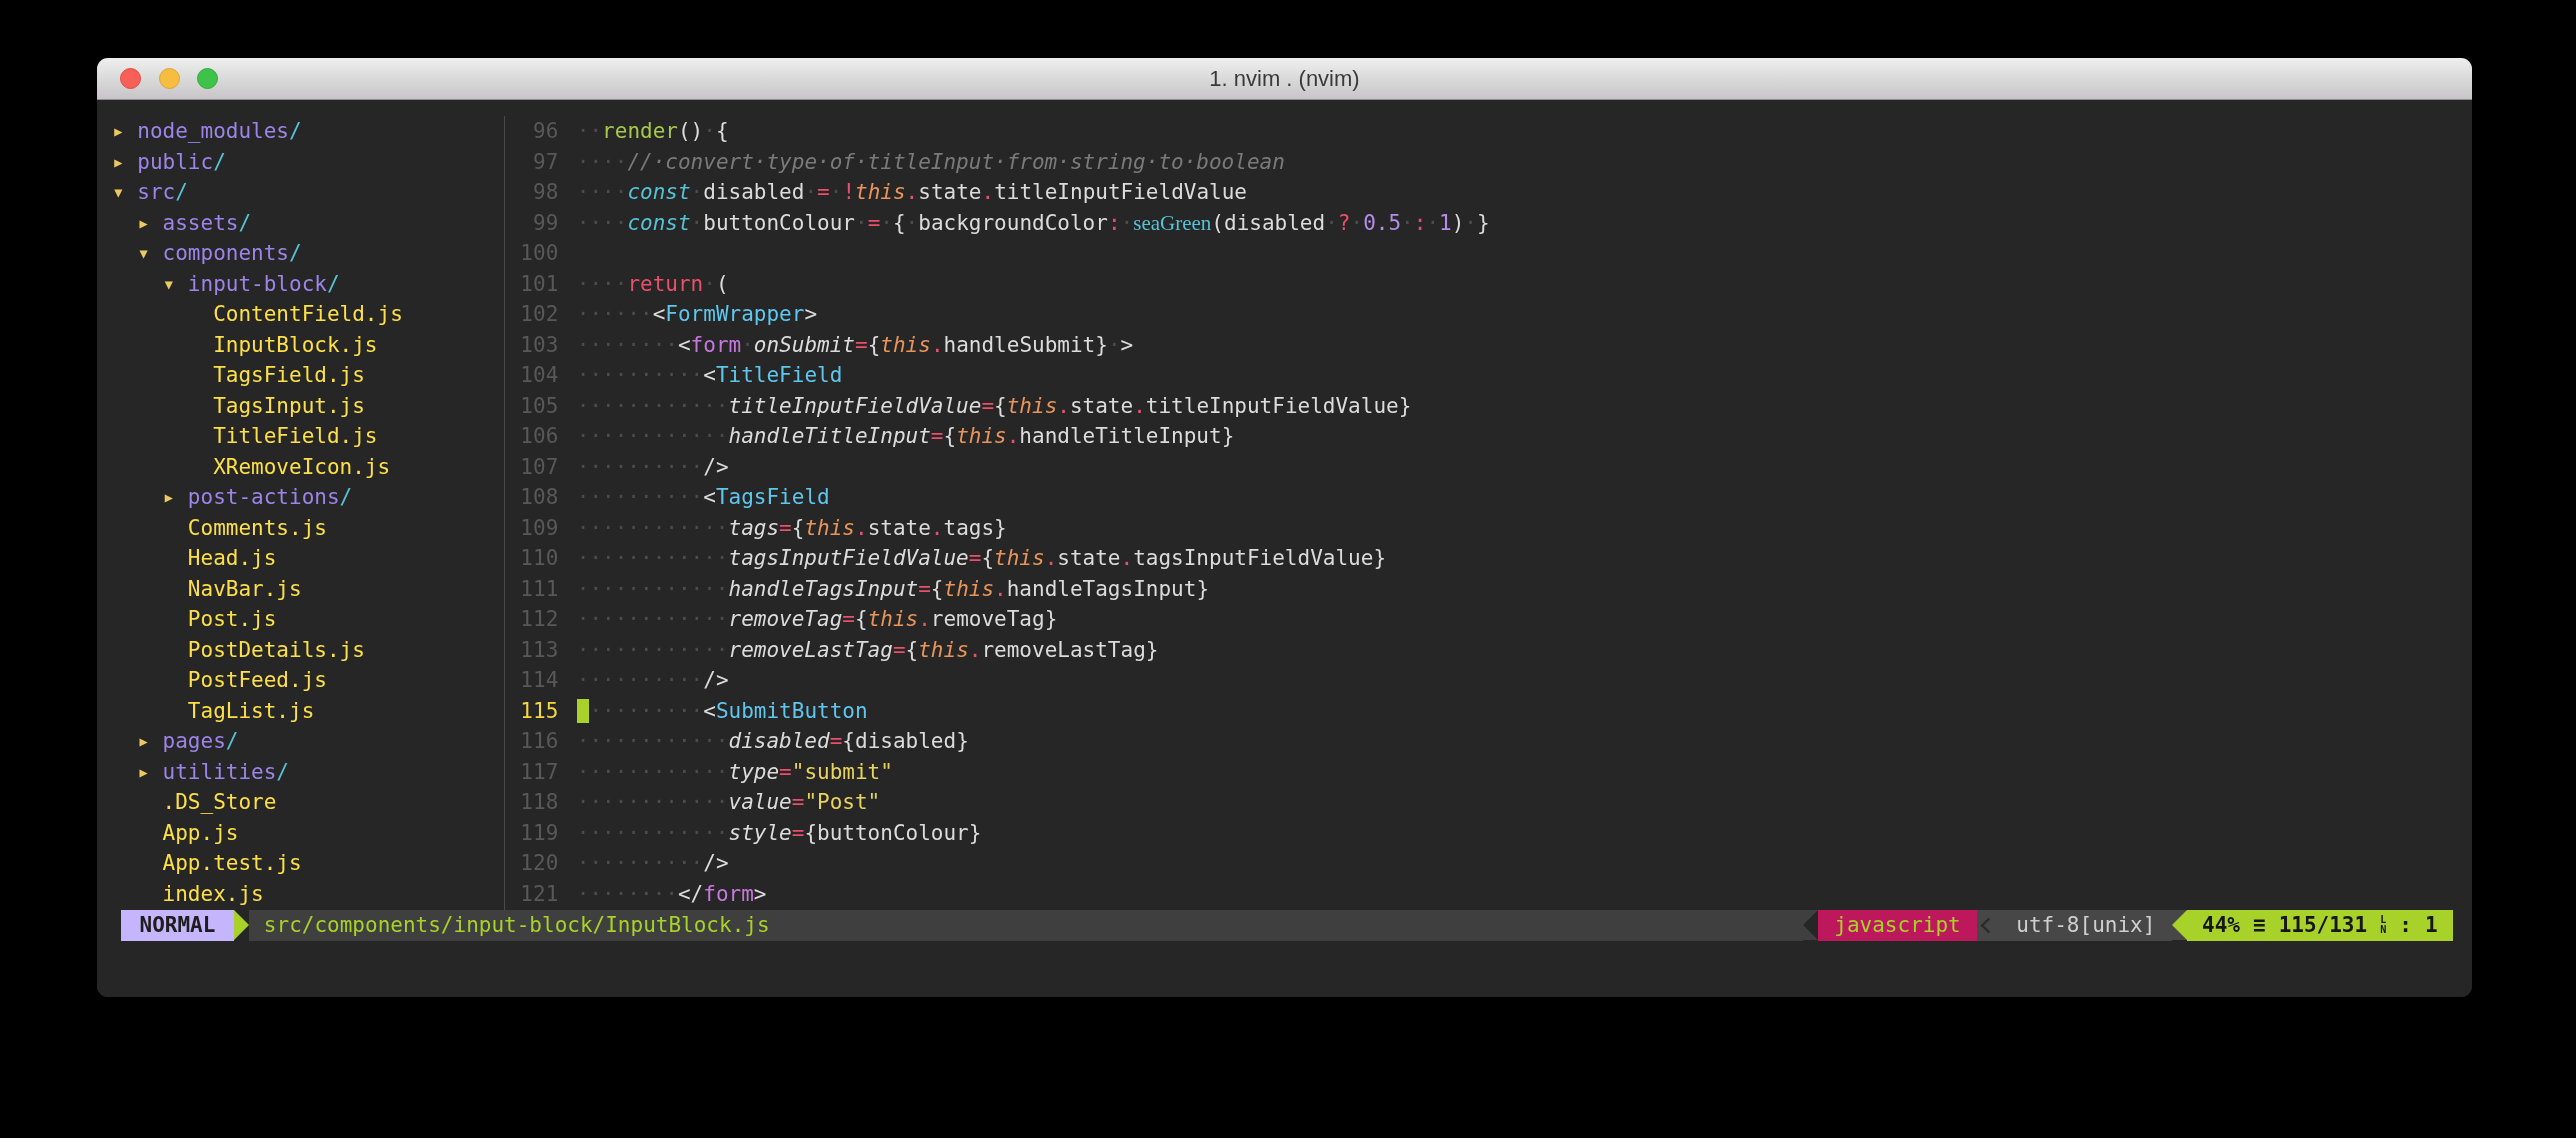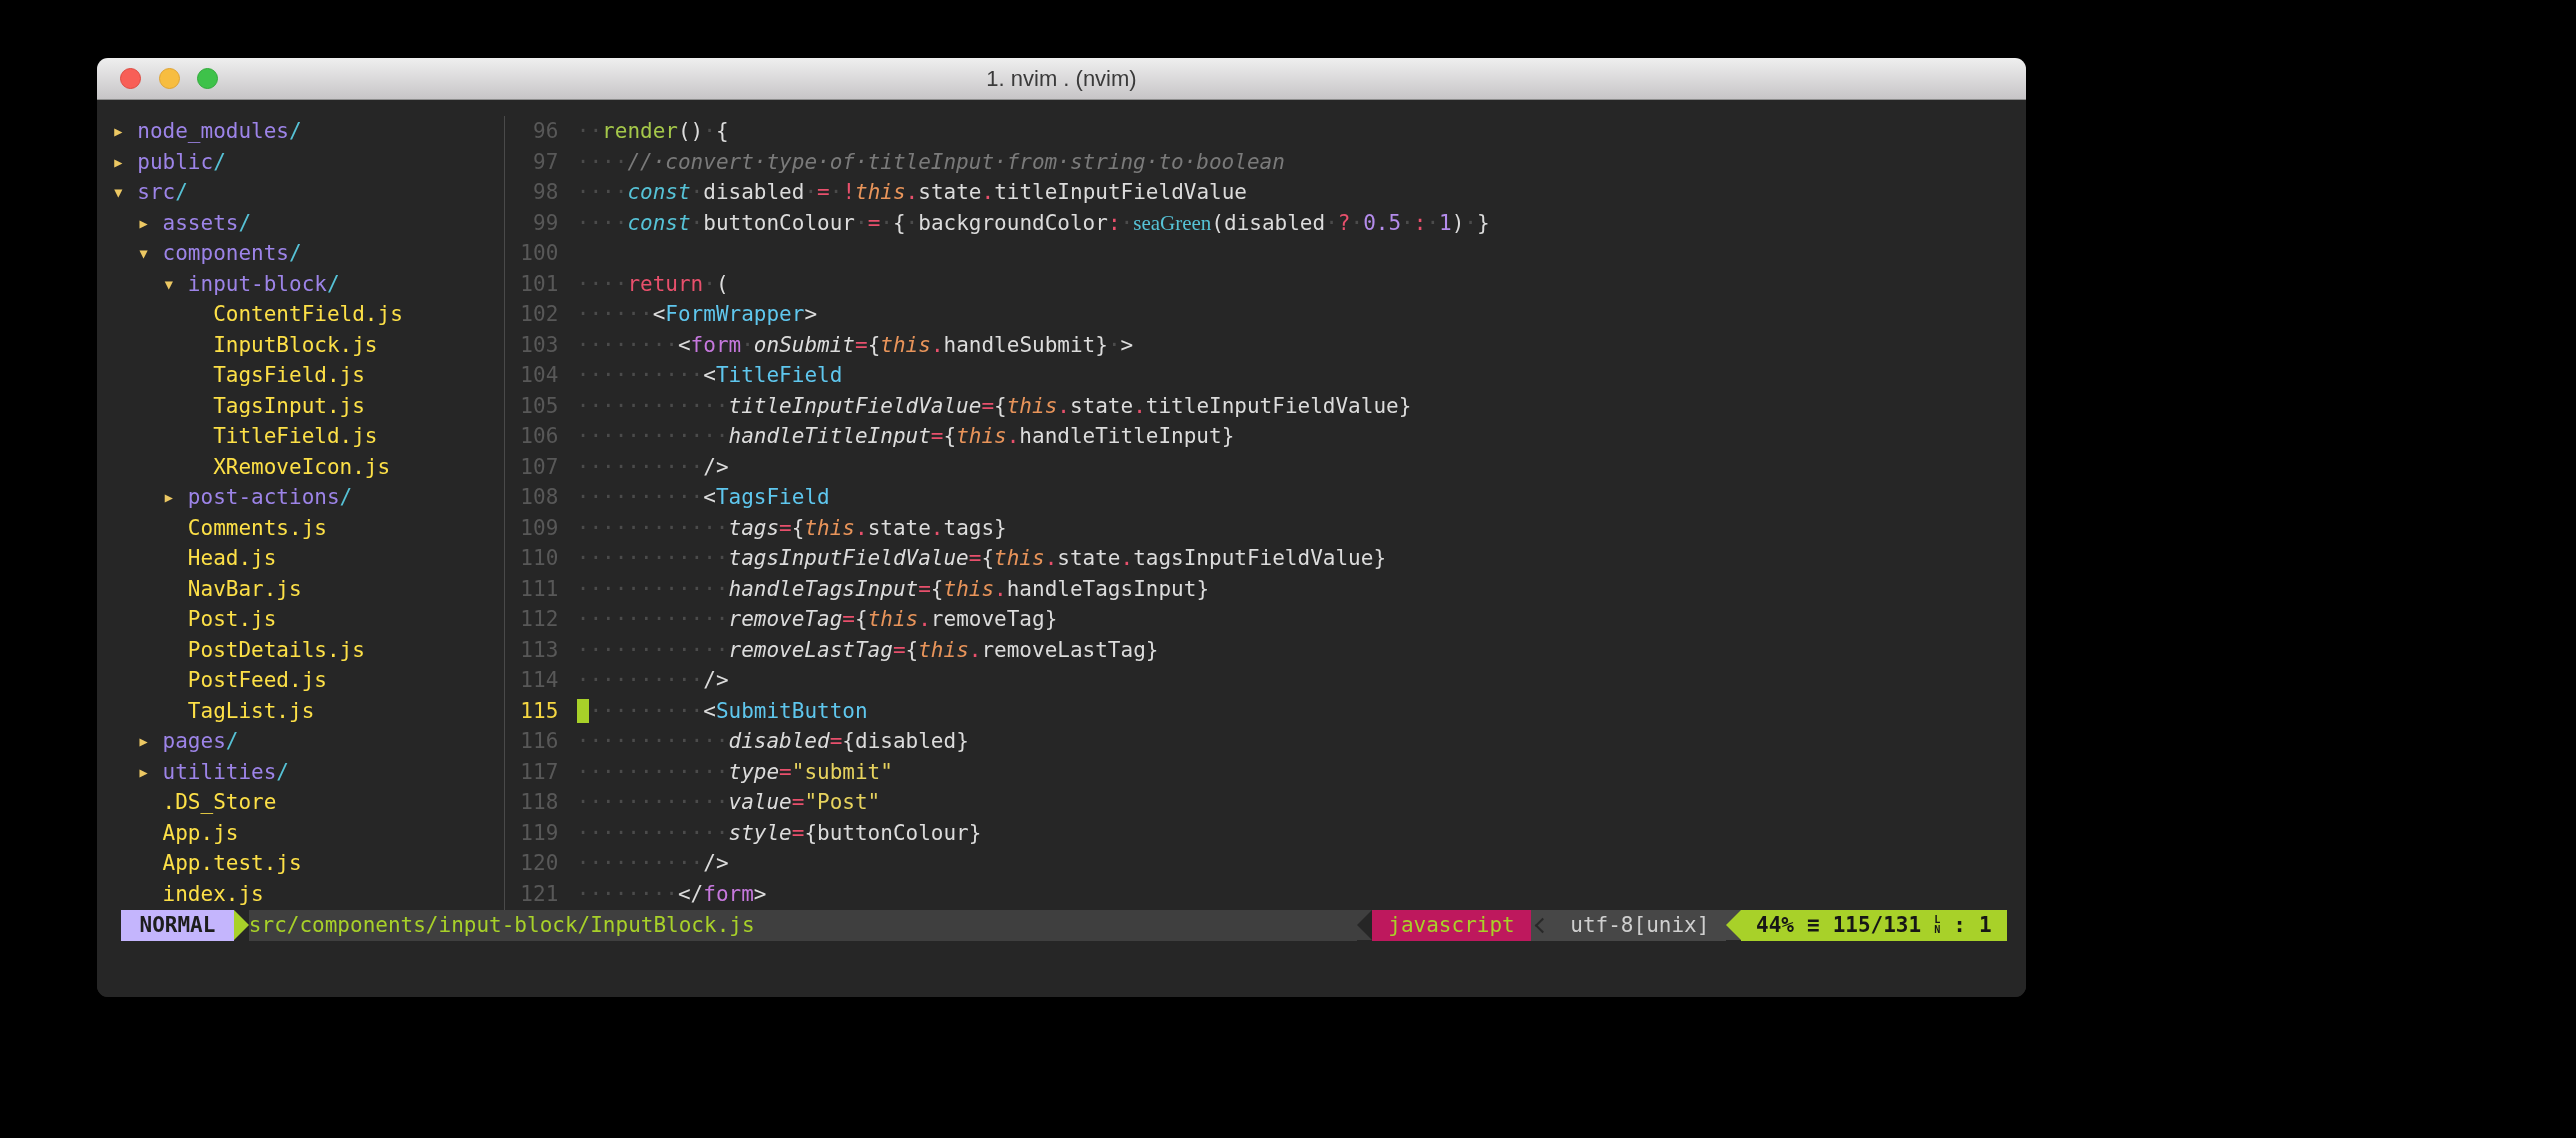--- a/index.html
+++ b/index.html
@@ -1,18 +1,18 @@
 <!DOCTYPE html>
 <html style="font-size:15px"><head>
 <meta charset="utf-8">
 <style>
   * { margin:0; padding:0; box-sizing:border-box; }
   html,body { width:2576px; height:1138px; background:#000; overflow:hidden; }
 
-  .window { position:absolute; left:97px; top:58px; width:1929px; height:939px;
+  .window { position:absolute; left:97px; top:58px; width:2375px; height:939px;
     background:#262626; border-radius:11px; overflow:hidden;
     box-shadow:0 16.7px 46px rgba(0,0,0,.75); }
 
   
   .titlebar { height:42px; background:linear-gradient(#efefef,#c7c5c7);
     border-bottom:0.9px solid #8e8e8e; display:flex; align-items:center; justify-content:center;
     position:relative; font-family:"Liberation Sans", sans-serif; }
   .lights { position:absolute; left:23px; top:0; height:100%; display:flex; align-items:center; gap:17.6px; }
   .light { width:21px; height:21px; border-radius:50%; }
   .light.red    { background:#f85f57; border:0.9px solid #dd4a41; }
@@ -56,21 +56,21 @@
   .t-n { color:#b48cec; }
   .t-x { background:#a8d129; color:#a8d129; }
 
   
   .status { height:30.5px; display:flex; align-items:stretch; flex:none; }
   .st-left { width:392px; margin-left:15px; background:#4e4e4e; color:#cfcfcf; padding-left:3.7px; overflow:hidden; }
   .st-gap { width:24px; }
   .st-mode { background:#c4b5fd; color:#1d1d1d; font-weight:bold; padding:0 18.5px; }
   .pl-right { width:0; height:0; border-top:15.7px solid transparent; border-bottom:15px solid transparent;
     border-left:15.7px solid #a8d129; }
-  .st-file { flex:1; background:#3f3f3f; color:#a8d129; overflow:hidden; }
+  .st-file { flex:1; background:#3f3f3f; color:#a8d129; padding-left:15px; overflow:hidden; }
   .pl-notch { width:0; height:0; border-top:15.7px solid #3f3f3f; border-bottom:15px solid #3f3f3f;
     border-right:15.7px solid #262626; }
   .st-ft { background:#be185d; color:#a8d129; padding:0 16.7px; }
   .st-chev-wrap { background:#474747; display:flex; align-items:center; }
   .chev { width:11px; height:11px; border-left:2.8px solid #282828; border-bottom:2.8px solid #282828;
     transform:rotate(45deg); margin:0 5.6px; }
   .st-enc { background:#474747; color:#cfcfcf; padding:0 16.7px;text-align:right; }
   .pl-lime { width:0; height:0; border-top:15.7px solid #474747; border-bottom:15px solid #474747;
     border-right:15.7px solid #a8d129; }
   .st-pos { background:#a8d129; color:#161616; font-weight:bold; padding:0 15px; margin-right:19.4px;

